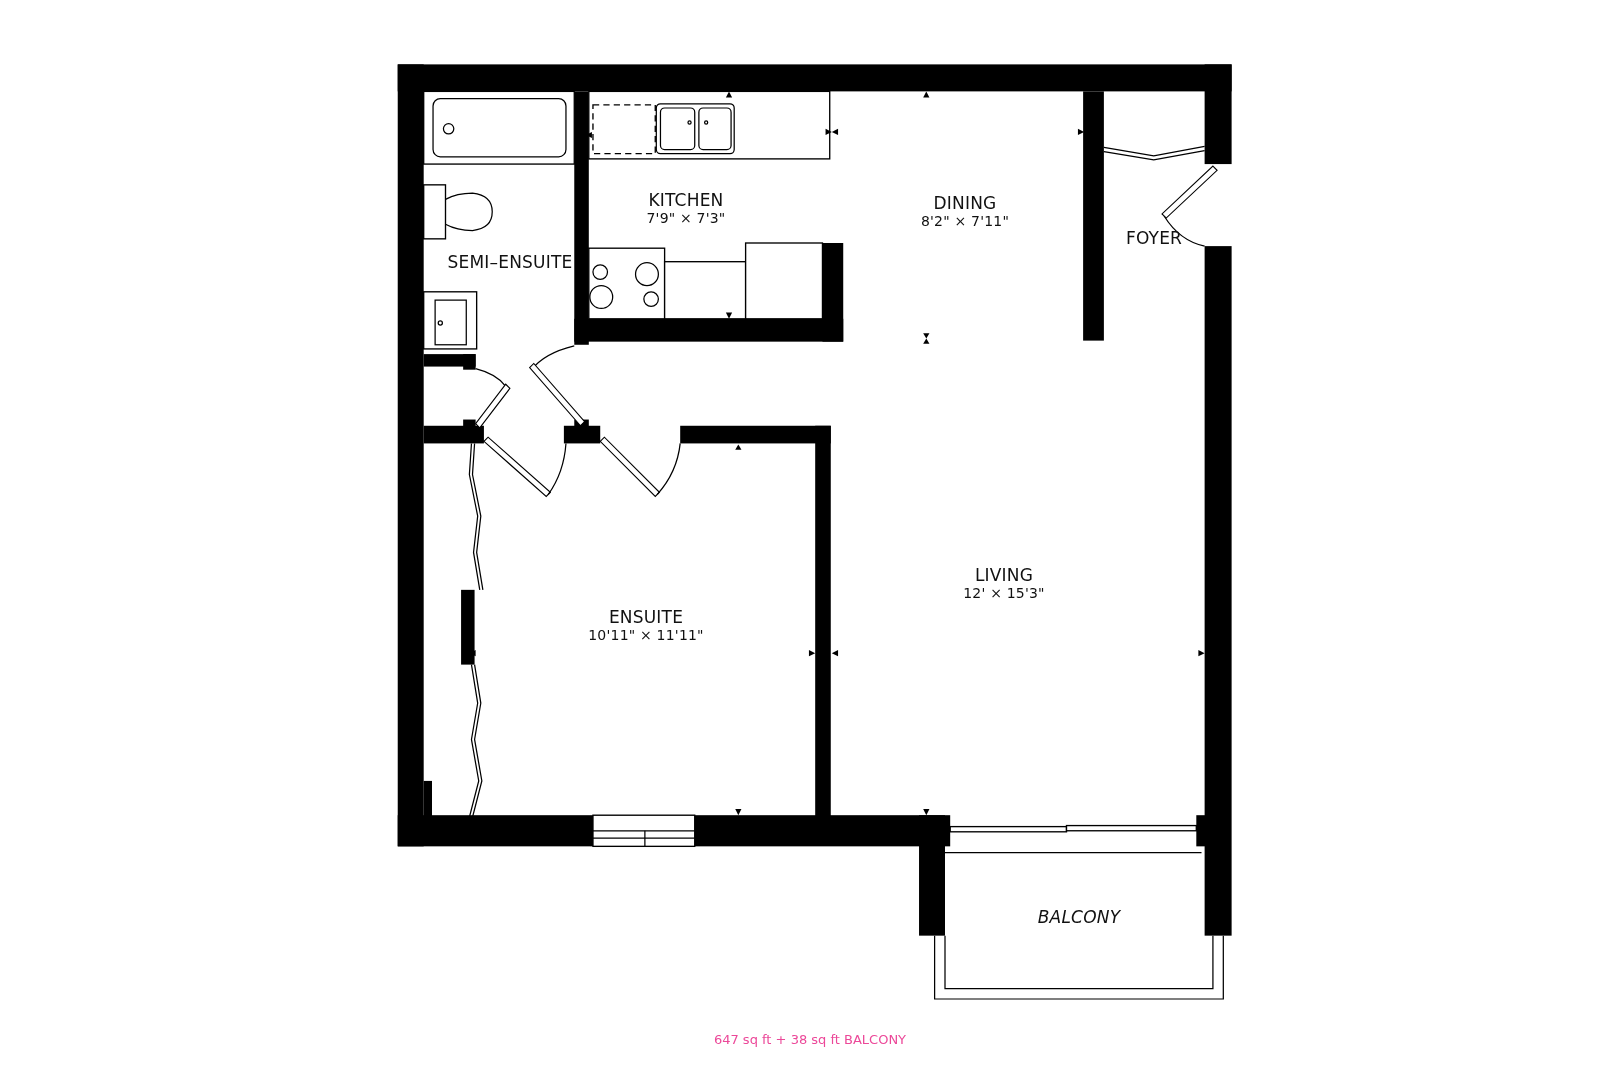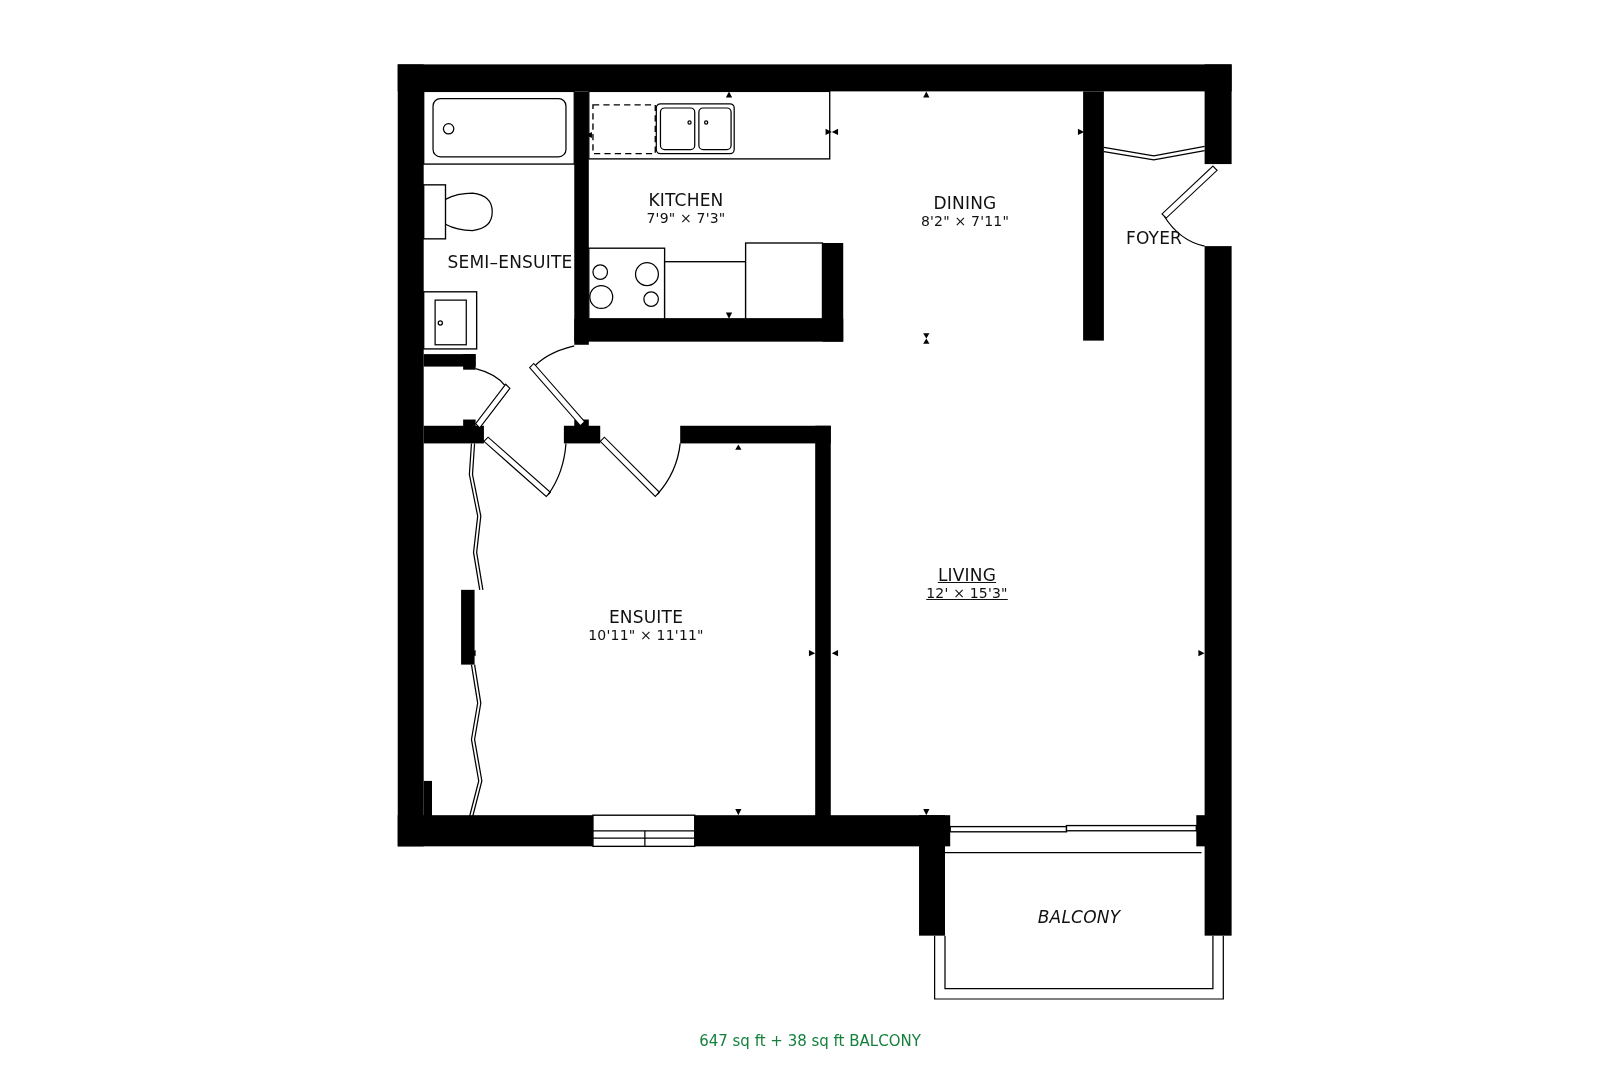--- a/index.html
+++ b/index.html
@@ -6,21 +6,21 @@
   body{width:1620px;height:1080px;overflow:hidden;position:relative;font-family:"DejaVu Sans","Liberation Sans",sans-serif;color:#111;}
   #plan{position:absolute;left:0;top:0;width:1620px;height:1080px;}
   .wall{fill:#000;}
   .fix{fill:#fff;stroke:#000;stroke-width:1.3;}
   .thin{fill:none;stroke:#000;stroke-width:1.2;}
   .dash{fill:none;stroke:#000;stroke-width:1.3;stroke-dasharray:6 4;}
   .door{fill:#fff;stroke:#000;stroke-width:1.1;}
   .lbl{position:absolute;text-align:center;transform:translateX(-50%);white-space:nowrap;letter-spacing:0.2px;}
   .lbl .name{font-size:17px;line-height:20px;color:#111;}
   .lbl .dim{font-size:14px;line-height:17px;color:#111;}
-  .footer{position:absolute;left:810px;top:1032px;transform:translateX(-50%);font-size:15px;color:#15803d;white-space:nowrap;}
+  .footer{position:absolute;left:810px;top:1032px;transform:translateX(-50%);font-size:13px;color:#ec4899;white-space:nowrap;}
 </style>
 </head>
 <body>
 
 <svg id="plan" viewBox="0 0 1560 1040" preserveAspectRatio="none" xmlns="http://www.w3.org/2000/svg">
 
   <g>
     <rect class="wall" x="383" y="62" width="803" height="26"></rect>
     <rect class="wall" x="383" y="62" width="25" height="753"></rect>
     <rect class="wall" x="383" y="785" width="532" height="30"></rect>
@@ -155,21 +155,21 @@
 <div class="lbl" style="left:965px;top:193px;">
   <div class="name">DINING</div>
   <div class="dim">8'2" × 7'11"</div>
 </div>
 <div class="lbl" style="left:1154px;top:228px;">
   <div class="name">FOYER</div>
 </div>
 <div class="lbl" style="left:502px;top:252px;margin-left:8px;">
   <div class="name">SEMI–ENSUITE</div>
 </div>
-<div class="lbl" style="left:967px;top:565px;text-decoration:underline;">
+<div class="lbl" style="left:1004px;top:565px;">
   <div class="name">LIVING</div>
   <div class="dim">12' × 15'3"</div>
 </div>
 <div class="lbl" style="left:646px;top:607px;">
   <div class="name">ENSUITE</div>
   <div class="dim">10'11" × 11'11"</div>
 </div>
 <div class="lbl" style="left:1079px;top:907px;font-style:italic;">
   <div class="name">BALCONY</div>
 </div>

